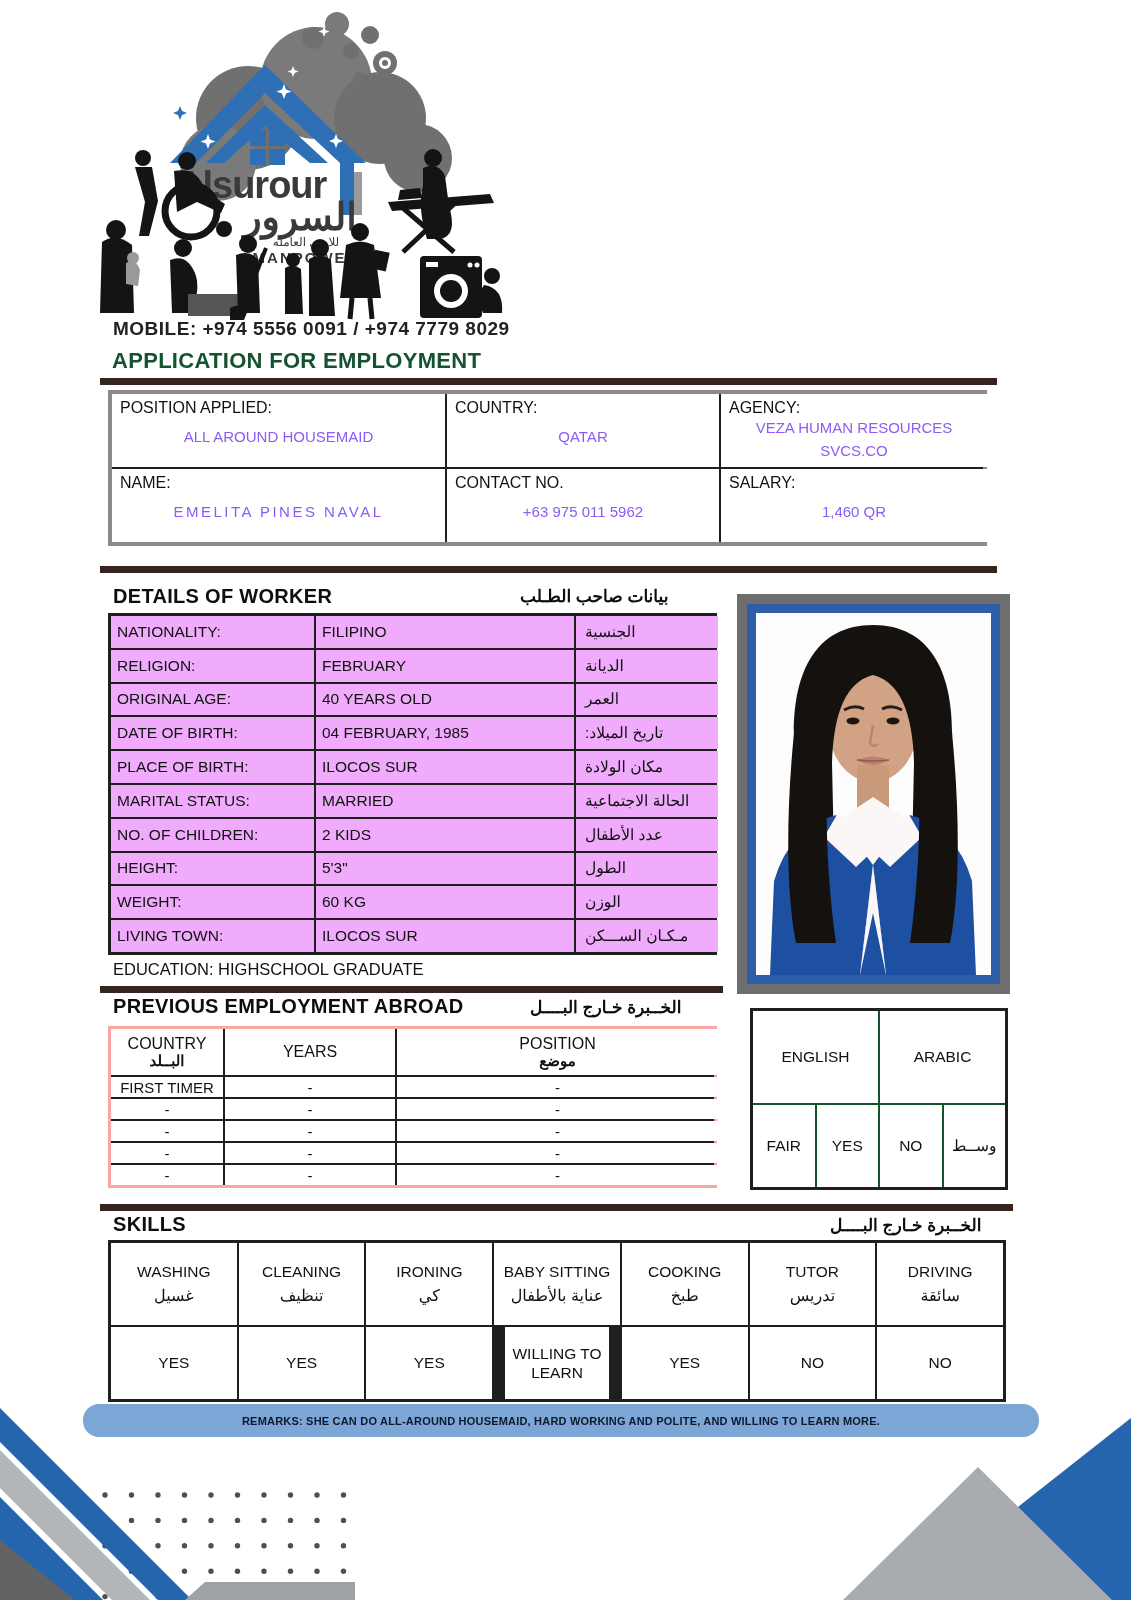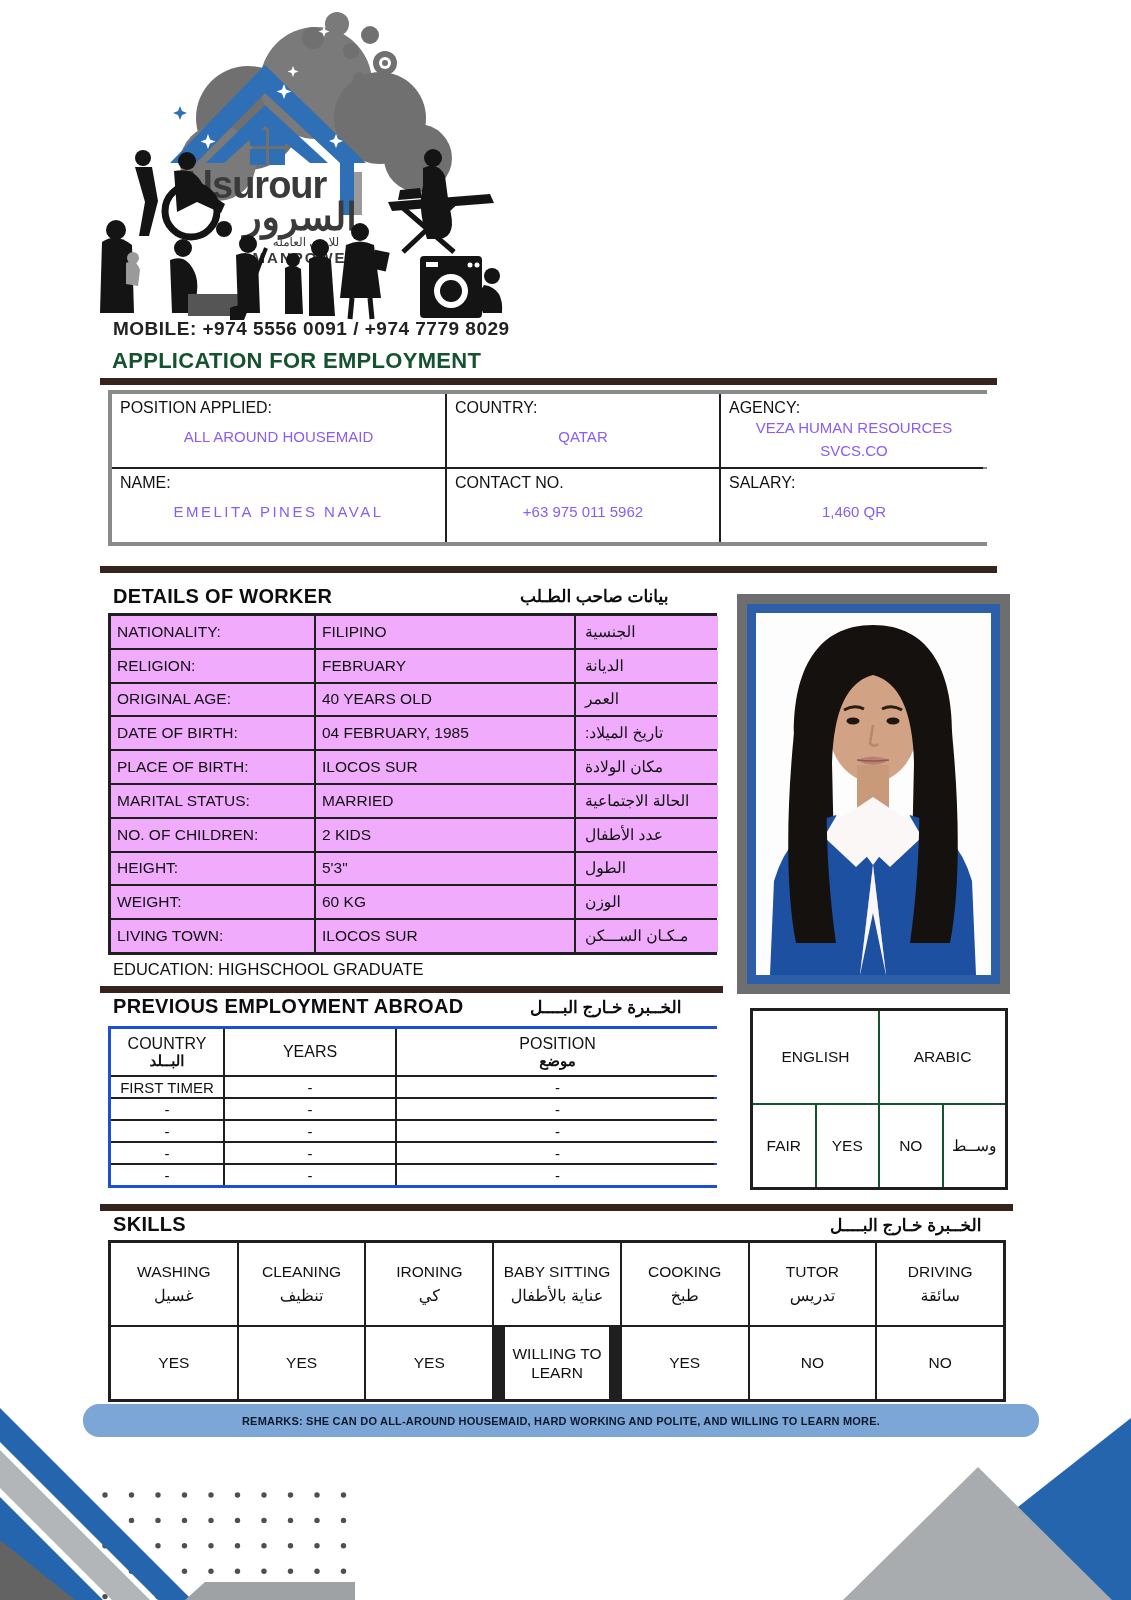--- a/index.html
+++ b/index.html
@@ -28,21 +28,21 @@
   .det-ar{justify-content:flex-end;direction:rtl;font-size:15.5px;padding:0 9px;}
   .edu-line{position:absolute;left:113px;top:960px;font-size:16.5px;color:#111;}
   
   .photo-frame{position:absolute;left:737px;top:594px;width:273px;height:400px;
                background:#6e6e6e;padding:10px;box-sizing:border-box;}
   .photo-inner{width:100%;height:100%;background:#2c5fa8;padding:9px;box-sizing:border-box;}
   .photo-white{width:100%;height:100%;background:#fdfdfd;overflow:hidden;}
   
   .emp-table{position:absolute;left:108px;top:1026px;width:603px;display:grid;
              grid-template-columns:112px 170px 321px;grid-template-rows:46px repeat(5,20px);
-             gap:2px;background:#1f1f1f;border:3px solid #1d4ed8;}
+             gap:2px;background:#1f1f1f;border:3px solid #fca5a5;}
   .emp-cell{background:#fff;display:flex;align-items:center;justify-content:center;
             font-size:15px;color:#111;text-align:center;}
   .emp-head{flex-direction:column;line-height:1.1;font-size:16px;}
   .emp-head .ar{direction:rtl;font-size:15px;font-weight:bold;}
   .emp-head .en{font-size:16px;}
   
   .lang-table{position:absolute;left:750px;top:1008px;width:252px;display:grid;
               grid-template-columns:repeat(4,1fr);grid-template-rows:92px 82px;
               gap:2px;background:#14532d;border:3px solid #1f1f1f;}
   .lang-cell{background:#fff;display:flex;align-items:center;justify-content:center;

